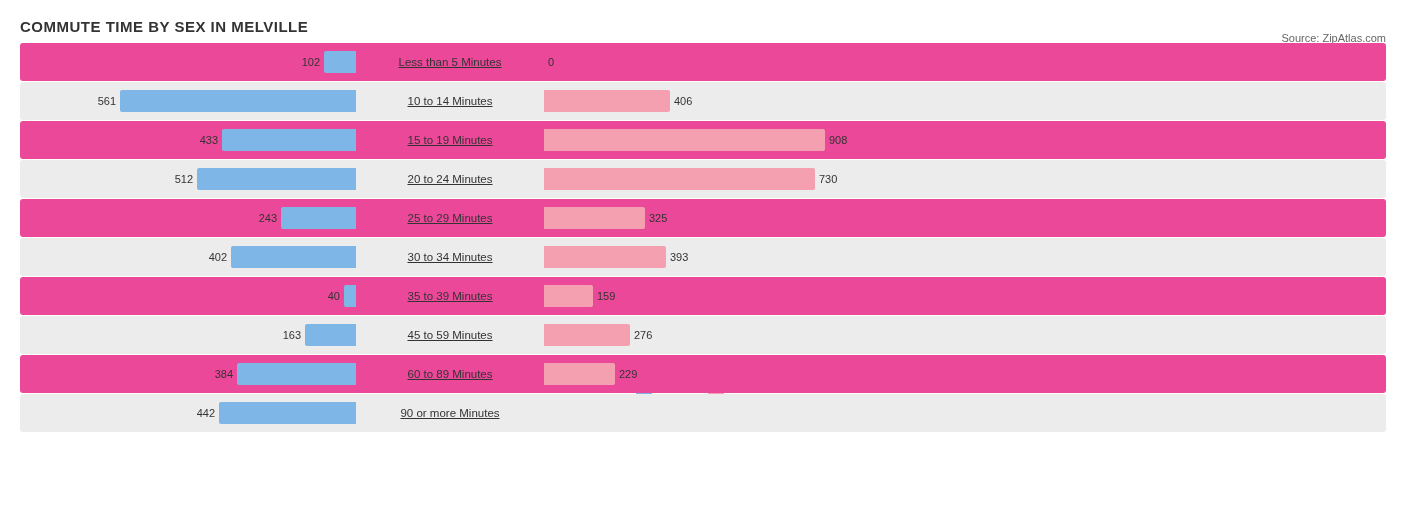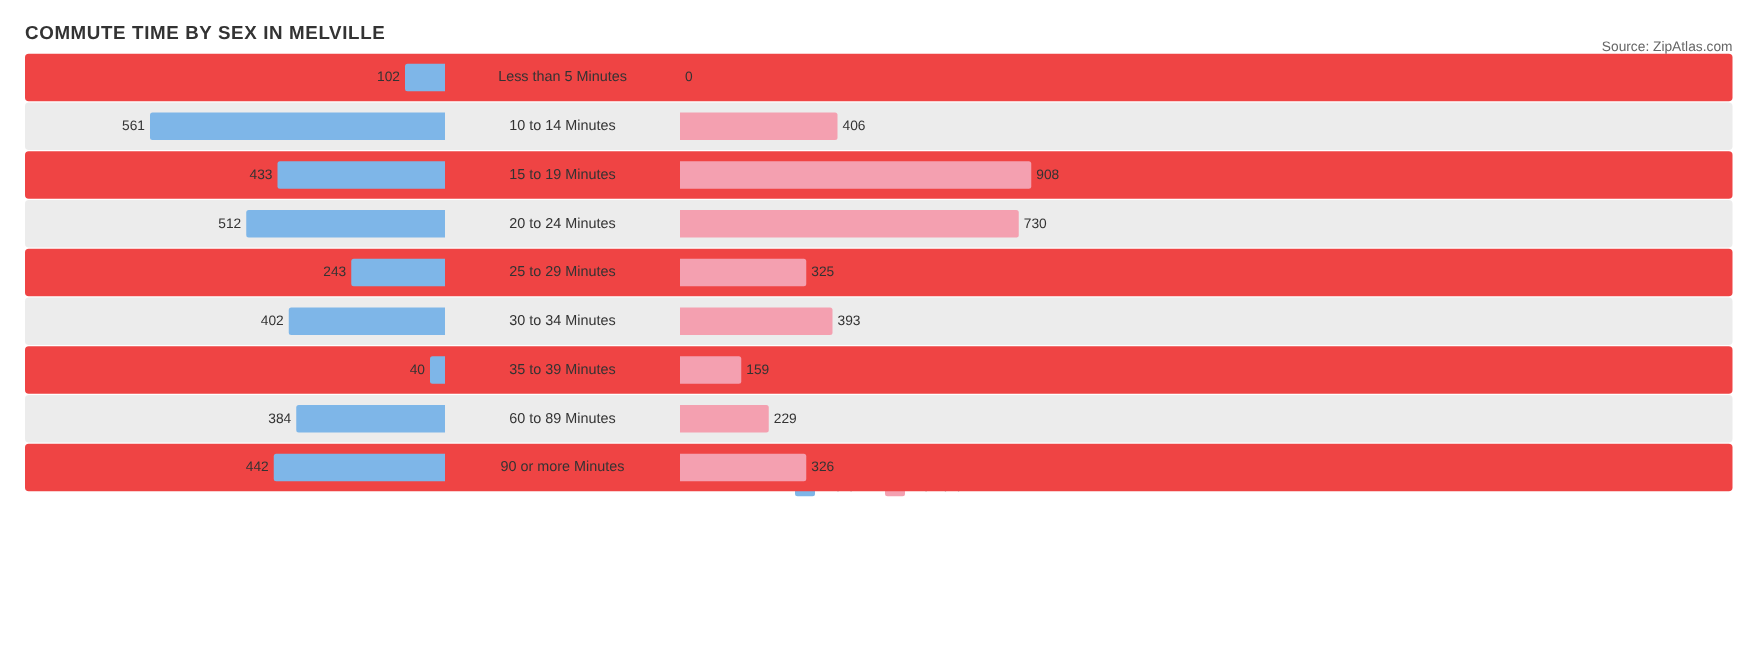--- a/index.html
+++ b/index.html
@@ -36,21 +36,21 @@
     .chart-area {
       position: relative;
       width: 100%;
       height: calc(100% - 60px);
     }
     .row {
       display: flex;
       align-items: center;
       height: 38px;
       margin-bottom: 1px;
-      background: #ef4444;
+      background: #ec4899;
       border-radius: 3px;
     }
     .row:nth-child(even) {
       background: #ececec;
     }
     .left-bar-container {
       display: flex;
       align-items: center;
       justify-content: flex-end;
       width: 340px;
@@ -70,20 +70,21 @@
       height: 22px;
       border-radius: 2px 0 0 2px;
     }
     .label-center {
       width: 180px;
       flex-shrink: 0;
       text-align: center;
       font-size: 11.5px;
       color: #333;
       padding: 0 4px;
+      text-decoration: underline;
     }
     .right-bar-container {
       display: flex;
       align-items: center;
       width: 340px;
       flex-shrink: 0;
       padding-left: 4px;
     }
     .right-bar {
       background: #f4a0b0;
@@ -207,39 +208,46 @@
       <div class="left-bar" style="width:12px;"></div>
     </div>
     <div class="label-center">35 to 39 Minutes</div>
     <div class="right-bar-container">
       <div class="right-bar" style="width:49px;"></div>
       <span class="right-val">159</span>
     </div>
   </div>
       <div class="row">
     <div class="left-bar-container">
+      <span class="left-val">163</span>
+      <div class="left-bar" style="width:51px;"></div>
+    </div>
+    <div class="label-center">45 to 59 Minutes</div>
+    <div class="right-bar-container">
+      <div class="right-bar" style="width:86px;"></div>
+      <span class="right-val">276</span>
+    </div>
+  </div>
+      <div class="row">
+    <div class="left-bar-container">
       <span class="left-val">384</span>
       <div class="left-bar" style="width:119px;"></div>
     </div>
     <div class="label-center">60 to 89 Minutes</div>
     <div class="right-bar-container">
       <div class="right-bar" style="width:71px;"></div>
       <span class="right-val">229</span>
     </div>
   </div>
       <div class="row">
     <div class="left-bar-container">
       <span class="left-val">442</span>
       <div class="left-bar" style="width:137px;"></div>
     </div>
     <div class="label-center">90 or more Minutes</div>
-    <div class="right-bar-container">
-      <div class="right-bar" style="width:101px;"></div>
-      <span class="right-val">326</span>
-    </div>
   </div>
     </div>
   <div class="axis-labels">
     <span class="axis-label">1,000</span>
     <span class="axis-label">1,000</span>
   </div>
   <div class="legend">
     <div class="legend-item">
       <div class="legend-box" style="background:#7eb6e8;"></div>
       <span>Male</span>

